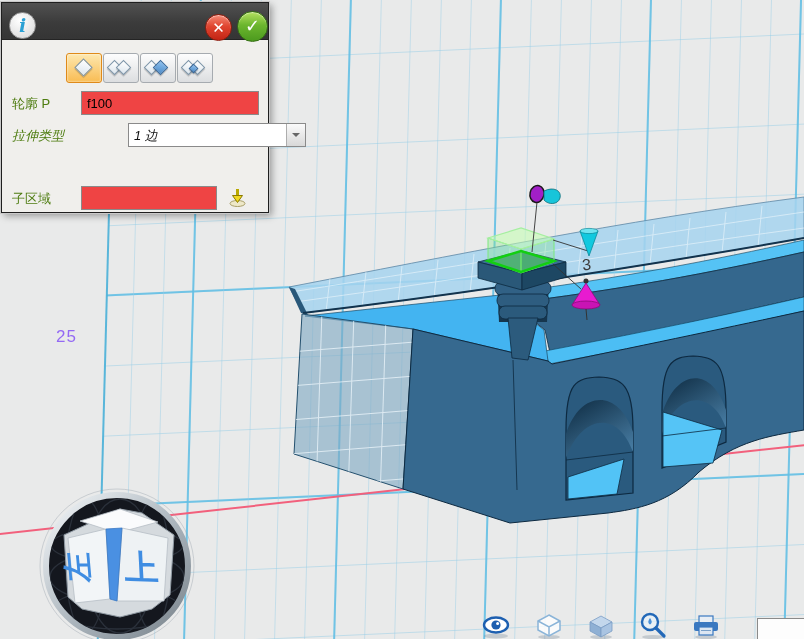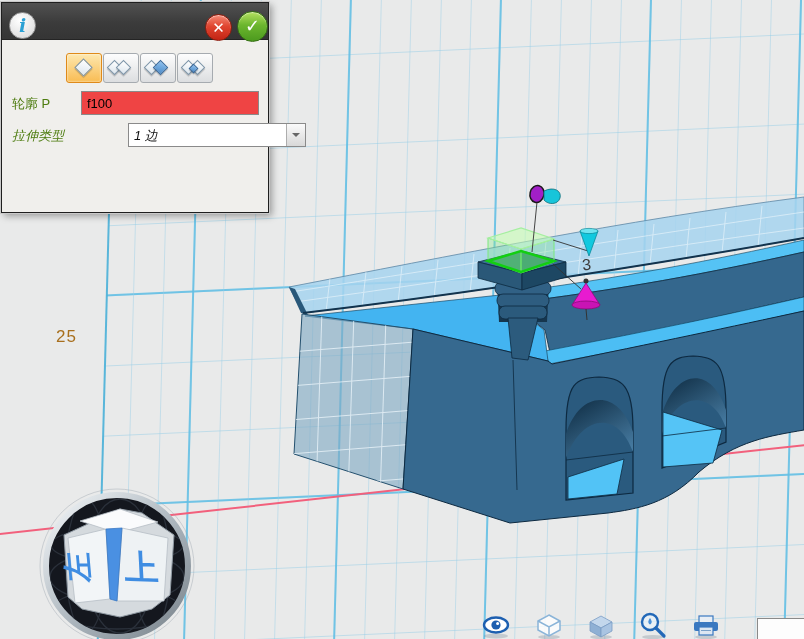--- a/index.html
+++ b/index.html
@@ -14,21 +14,21 @@
       repeating-linear-gradient(180deg,transparent 0,transparent 208px,rgba(95,190,228,.85) 208px,rgba(95,190,228,.85) 210px),
       repeating-linear-gradient(180deg,transparent 0,transparent 69px,rgba(150,205,230,.5) 69px,rgba(150,205,230,.5) 70px);
     background-position:0 194px,0 194px;}
   .grid-v{transform:rotate(1.5deg);transform-origin:500px 420px;
     background-image:
       repeating-linear-gradient(90deg,transparent 0,transparent 148px,rgba(95,190,228,.85) 148px,rgba(95,190,228,.85) 150px),
       repeating-linear-gradient(90deg,transparent 0,transparent 29px,rgba(150,205,230,.45) 29px,rgba(150,205,230,.45) 30px);
     background-position:14px 0,14px 0;}
   .grid-edge{position:absolute;left:108px;top:212px;width:2px;height:430px;background:#49b0d8;opacity:.9;
     transform:rotate(1.5deg);transform-origin:top center;z-index:2;}
-  .grid-label{position:absolute;left:56px;top:327px;font-size:17px;color:#a16207;opacity:.9;z-index:2;letter-spacing:1px;}
+  .grid-label{position:absolute;left:56px;top:327px;font-size:17px;color:#8b5cf6;opacity:.9;z-index:2;letter-spacing:1px;}
 
   
   .axis-red{position:absolute;left:-10px;top:534px;width:840px;height:2px;background:#f2607c;
     transform:rotate(-6.3deg);transform-origin:0 0;z-index:3;}
 
   .scene{position:absolute;inset:0;z-index:4;}
 
   
   .viewcube{position:absolute;left:36px;top:485px;z-index:6;}
   .bicon{position:absolute;z-index:6;}
@@ -303,15 +303,26 @@
 
     <div class="drow" style="top:120px;font-style:italic;">
       <label>拉伸类型</label>
       <div class="combo">
         <span class="val">1 边</span>
         <span class="combo-btn"></span>
       </div>
     </div>
 
 
+    <div class="drow" style="top:183px;">
+      <label>子区域</label>
+      <input class="tfield short" type="text" value="" style="">
+      <button class="pick-btn">
+        <svg width="21" height="21" viewBox="0 0 21 21">
+          <ellipse cx="10.5" cy="16.5" rx="7.5" ry="3" fill="#eee8c8" stroke="#a89e66" stroke-width="1"></ellipse>
+          <line x1="10.5" y1="2" x2="10.5" y2="10" stroke="#b8a800" stroke-width="3"></line>
+          <path d="M5.5,8.5 L10.5,15.5 L15.5,8.5 Z" fill="#f0d820" stroke="#8a7a00" stroke-width="1"></path>
+        </svg>
+      </button>
+    </div>
   </div>
 
 </div>
 
 </body></html>

